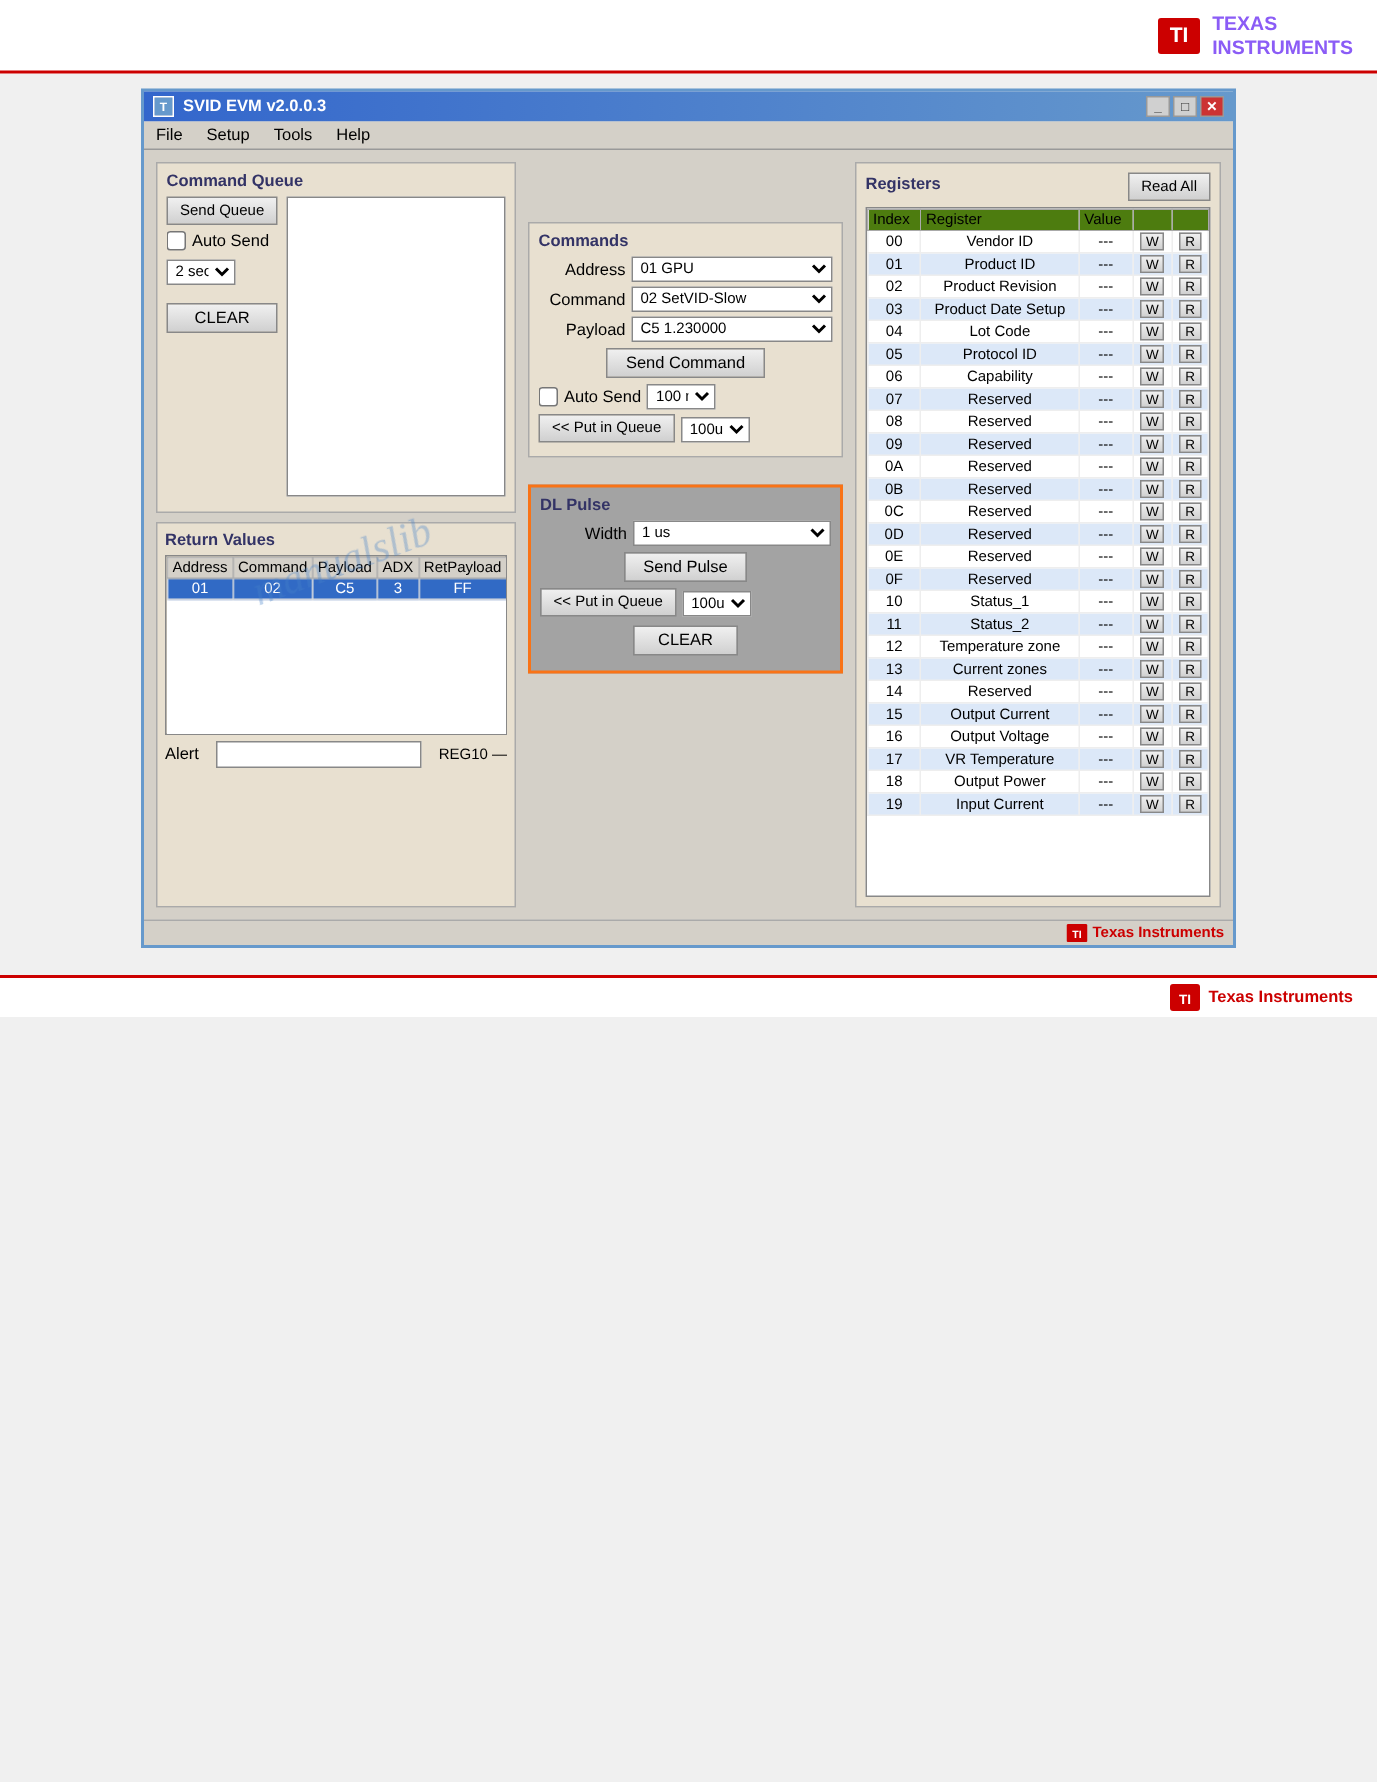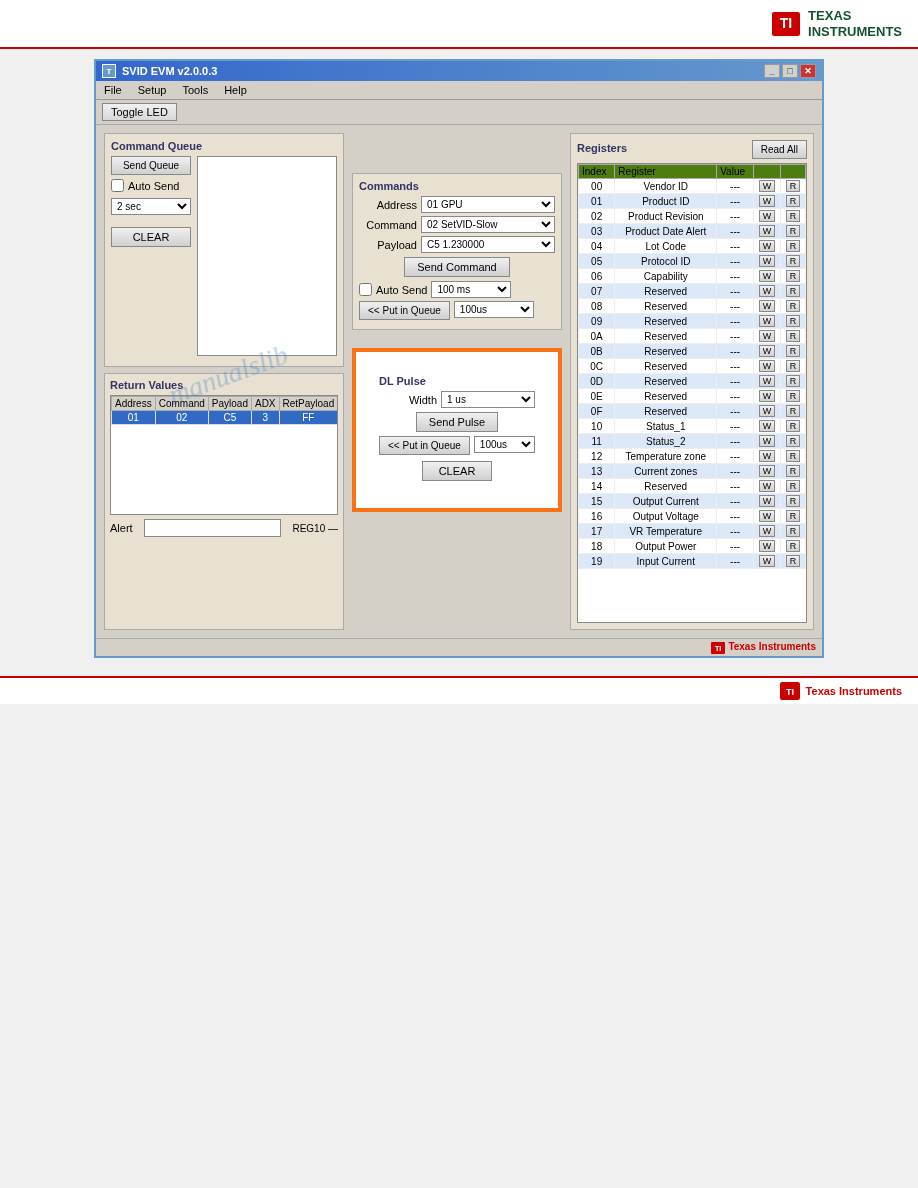--- a/index.html
+++ b/index.html
@@ -27,21 +27,21 @@
       gap: 6px;
     }
     .ti-logo-icon {
       width: 32px;
       height: 28px;
     }
     .ti-logo-text {
       font-family: Arial, sans-serif;
       font-size: 13px;
       font-weight: bold;
-      color: #14532d;
+      color: #8b5cf6;
       line-height: 1.2;
       text-transform: uppercase;
     }
 
     
     .main-content {
       padding: 10px 16px;
     }
 
     
@@ -185,21 +185,21 @@
       align-items: center;
       gap: 4px;
       margin-bottom: 2px;
     }
 
     .select-small {
       border: 1px solid #888;
       background: #fff;
       font-size: 10px;
       padding: 1px;
-      width: 80px;
+      width: 46px;
     }
 
     .btn-clear {
       background: linear-gradient(to bottom, #f0f0f0, #d0d0d0);
       border: 1px solid #888;
       padding: 3px 16px;
       cursor: pointer;
       font-size: 11px;
       margin-top: 4px;
     }
@@ -306,29 +306,29 @@
 
     .auto-send-row2 {
       display: flex;
       align-items: center;
       gap: 4px;
       margin: 3px 0;
     }
 
     .put-queue-row {
       display: flex;
-      align-items: flex-start;
+      align-items: flex-end;
       gap: 4px;
       margin: 3px 0;
     }
 
     .dl-pulse-section {
-      background: #ffffff;
-      border: 4px solid #f97316;
-      padding: 23px;
+      background: #a3a3a3;
+      border: 2px solid #f97316;
+      padding: 6px;
     }
 
     .clear-btn-right {
       background: linear-gradient(to bottom, #f0f0f0, #d0d0d0);
       border: 1px solid #888;
       padding: 3px 16px;
       cursor: pointer;
       font-size: 11px;
       display: block;
       margin: 4px auto;
@@ -467,23 +467,20 @@
         </div>
       </div>
 
       <div class="window-menubar">
         <span class="menu-item">File</span>
         <span class="menu-item">Setup</span>
         <span class="menu-item">Tools</span>
         <span class="menu-item">Help</span>
       </div>
 
-      <div class="window-toolbar">
-        <button class="toolbar-btn">Toggle LED</button>
-      </div>
 
       <div class="window-body">
 
         <div class="left-panel">
 
           <div class="panel-section">
             <div class="panel-section-title">Command Queue</div>
             <div class="cmd-queue-top">
               <div class="cmd-queue-controls">
                 <button class="btn-standard">Send Queue</button>
@@ -648,21 +645,21 @@
   </tr>
                     <tr>
     <td>02</td>
     <td>Product Revision</td>
     <td>---</td>
     <td><button class="reg-btn">W</button></td>
     <td><button class="reg-btn">R</button></td>
   </tr>
                     <tr class="reg-row-alt">
     <td>03</td>
-    <td>Product Date Alert</td>
+    <td>Product Date Setup</td>
     <td>---</td>
     <td><button class="reg-btn">W</button></td>
     <td><button class="reg-btn">R</button></td>
   </tr>
                     <tr>
     <td>04</td>
     <td>Lot Code</td>
     <td>---</td>
     <td><button class="reg-btn">W</button></td>
     <td><button class="reg-btn">R</button></td>

